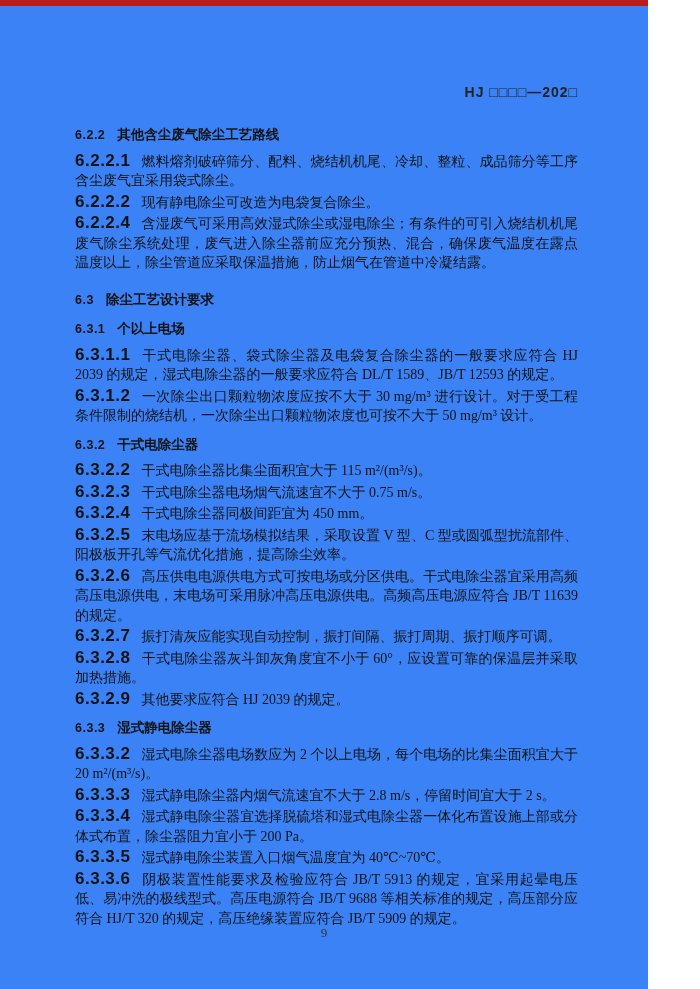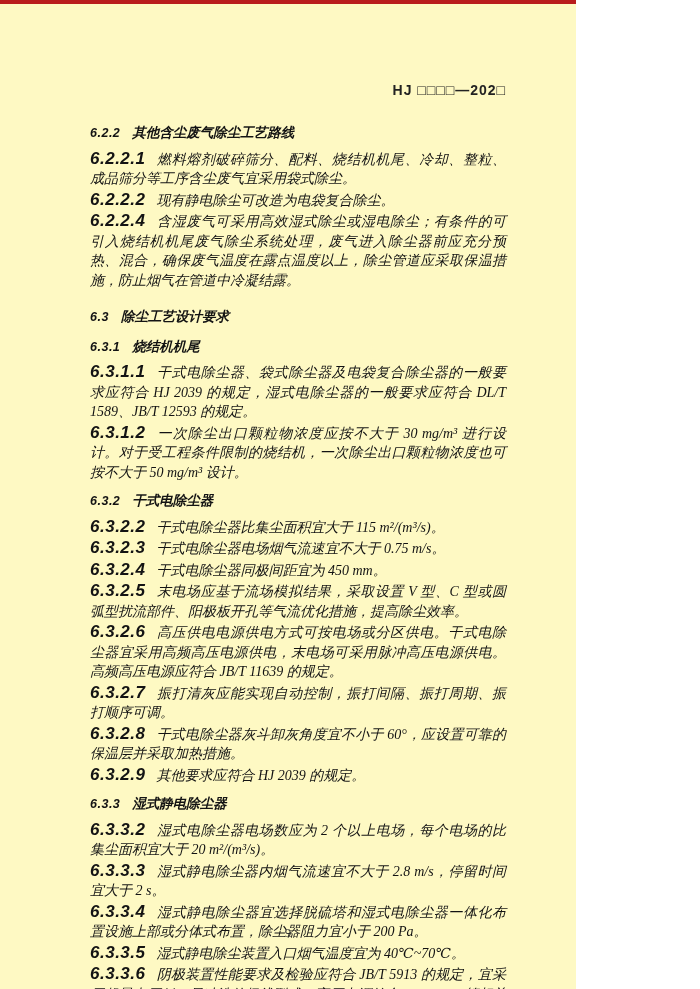--- a/index.html
+++ b/index.html
@@ -1,44 +1,43 @@
 <!DOCTYPE html>
 <html lang="zh"><head>
 <meta charset="utf-8">
 <style>
   html, body { margin: 0; padding: 0; background: #ffffff; }
   .page {
     position: relative;
-    width: 576px;
+    width: 648px;
     height: 989px;
-    background: #fef9c3;
+    background: #3b82f6;
     color: #131313;
     font-family: "Liberation Serif", "DejaVu Serif", serif;
     overflow: hidden;
     box-sizing: border-box;
-    border-top: 4px solid #b91c1c;
+    border-top: 6px solid #b91c1c;
   }
   .header {
     position: absolute;
     top: 78px;
     left: 75px;
     right: 70px;
     text-align: right;
     font-family: "Liberation Sans", "DejaVu Sans", sans-serif;
     font-weight: bold;
     font-size: 14px;
     letter-spacing: 1px;
     color: #222;
   }
   .doc-body {
     position: absolute;
     top: 119px;
-    left: 90px;
+    left: 75px;
     right: 70px;
-    font-style: italic;
   }
   .doc-body > :first-child { margin-top: 0; }
   .block {
     margin: 0 0 1px 0;
     font-size: 14px;
     line-height: 19.5px;
     text-align: justify;
     text-justify: inter-character;
   }
   .block .num {
@@ -74,21 +73,21 @@
 <div class="page">
 
   <div class="header">HJ □□□□—202□</div>
 
   <div class="doc-body">
       <p class="block heading"><span class="num">6.2.2</span><span class="txt">其他含尘废气除尘工艺路线</span></p>
       <p class="block"><span class="num">6.2.2.1</span><span class="txt">燃料熔剂破碎筛分、配料、烧结机机尾、冷却、整粒、成品筛分等工序含尘废气宜采用袋式除尘。</span></p>
       <p class="block"><span class="num">6.2.2.2</span><span class="txt">现有静电除尘可改造为电袋复合除尘。</span></p>
       <p class="block"><span class="num">6.2.2.4</span><span class="txt">含湿废气可采用高效湿式除尘或湿电除尘；有条件的可引入烧结机机尾废气除尘系统处理，废气进入除尘器前应充分预热、混合，确保废气温度在露点温度以上，除尘管道应采取保温措施，防止烟气在管道中冷凝结露。</span></p>
       <p class="block heading lvl2"><span class="num">6.3</span><span class="txt">除尘工艺设计要求</span></p>
-      <p class="block heading"><span class="num">6.3.1</span><span class="txt">烧结机机尾</span></p>
+      <p class="block heading"><span class="num">6.3.1</span><span class="txt">个以上电场</span></p>
       <p class="block"><span class="num">6.3.1.1</span><span class="txt">干式电除尘器、袋式除尘器及电袋复合除尘器的一般要求应符合 HJ 2039 的规定，湿式电除尘器的一般要求应符合 DL/T 1589、JB/T 12593 的规定。</span></p>
       <p class="block"><span class="num">6.3.1.2</span><span class="txt">一次除尘出口颗粒物浓度应按不大于 30 mg/m³ 进行设计。对于受工程条件限制的烧结机，一次除尘出口颗粒物浓度也可按不大于 50 mg/m³ 设计。</span></p>
       <p class="block heading"><span class="num">6.3.2</span><span class="txt">干式电除尘器</span></p>
       <p class="block"><span class="num">6.3.2.2</span><span class="txt">干式电除尘器比集尘面积宜大于 115 m²/(m³/s)。</span></p>
       <p class="block"><span class="num">6.3.2.3</span><span class="txt">干式电除尘器电场烟气流速宜不大于 0.75 m/s。</span></p>
       <p class="block"><span class="num">6.3.2.4</span><span class="txt">干式电除尘器同极间距宜为 450 mm。</span></p>
       <p class="block"><span class="num">6.3.2.5</span><span class="txt">末电场应基于流场模拟结果，采取设置 V 型、C 型或圆弧型扰流部件、阳极板开孔等气流优化措施，提高除尘效率。</span></p>
       <p class="block"><span class="num">6.3.2.6</span><span class="txt">高压供电电源供电方式可按电场或分区供电。干式电除尘器宜采用高频高压电源供电，末电场可采用脉冲高压电源供电。高频高压电源应符合 JB/T 11639 的规定。</span></p>
       <p class="block"><span class="num">6.3.2.7</span><span class="txt">振打清灰应能实现自动控制，振打间隔、振打周期、振打顺序可调。</span></p>
       <p class="block"><span class="num">6.3.2.8</span><span class="txt">干式电除尘器灰斗卸灰角度宜不小于 60°，应设置可靠的保温层并采取加热措施。</span></p>

